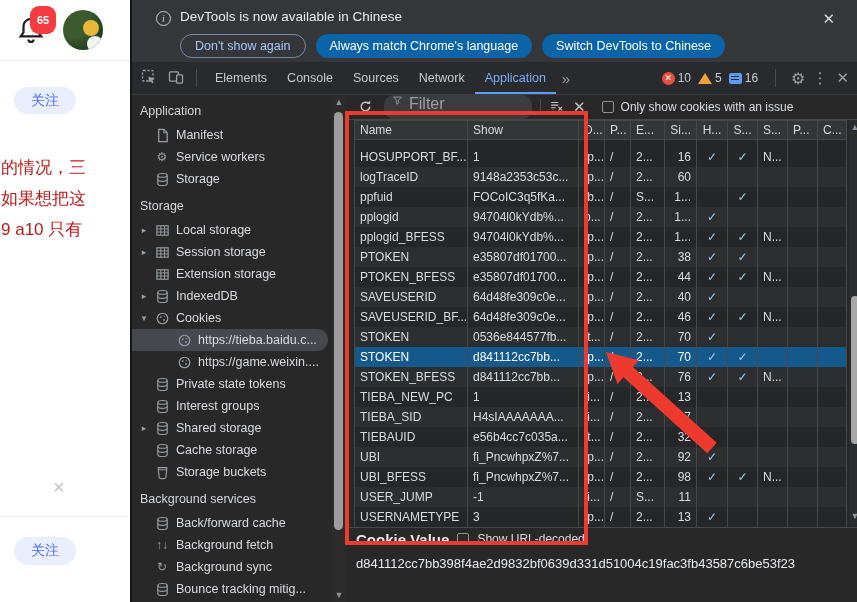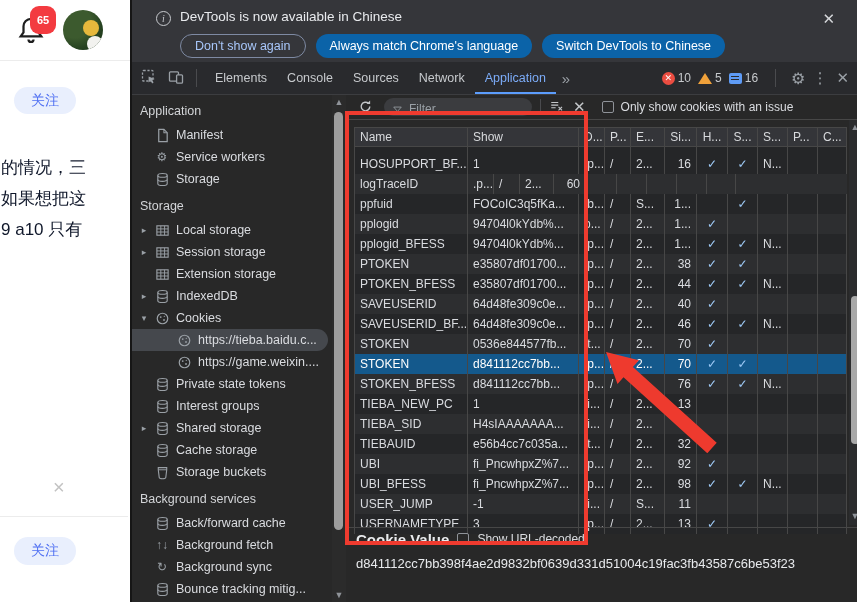--- a/index.html
+++ b/index.html
@@ -17,21 +17,21 @@
   .avatar { position:absolute; left:63px; top:10px; width:40px; height:40px; border-radius:50%;
             background:radial-gradient(circle at 30% 30%, #3c5a2e 0 40%, #24401f 70%, #182d15 100%); overflow:hidden; }
   .avatar:before { content:""; position:absolute; left:20px; top:10px; width:16px; height:16px;
                    border-radius:50%; background:#e6b83c; }
   .avatar:after { content:""; position:absolute; left:24px; top:26px; width:16px; height:16px;
                   border-radius:50%; background:#f2f2ef; }
   .page-divider1 { position:absolute; left:0; top:60px; width:130px; height:1px; background:#ececec; }
   .follow-top { position:absolute; left:14px; top:87px; width:62px; height:27px; border-radius:14px;
                 background:#e9effd; color:#4e6ef2; font-size:14px; display:flex; align-items:center;
                 justify-content:center; }
-  .zh-text { position:absolute; left:1px; top:152px; width:129px; color:#0f172a; font-size:17px;
+  .zh-text { position:absolute; left:1px; top:152px; width:129px; color:#b91c1c; font-size:17px;
              line-height:31px; white-space:nowrap; overflow:hidden; }
   .close-x { position:absolute; left:53px; top:476px; color:#c2c2c2; font-size:20px; }
   .page-divider2 { position:absolute; left:0; top:516px; width:128px; height:1px; background:#ececec; }
   .follow-bottom { position:absolute; left:14px; top:537px; width:62px; height:28px; border-radius:15px;
                 background:#e9effd; color:#4e6ef2; font-size:14px; display:flex; align-items:center;
                 justify-content:center; }
 
   
   .devtools { position:absolute; left:130px; top:0; width:727px; height:602px; background:#282828;
               border-left:2px solid #161616; color:#dadce0; }
@@ -86,32 +86,32 @@
   
   .side-scroll { position:absolute; left:200px; top:0; width:14px; height:507px; background:#2b2b2b; }
   .side-scroll .thumb { position:absolute; left:2px; top:17px; width:9px; height:418px; background:#9d9d9d; border-radius:5px; }
   .sarrow { position:absolute; left:0; width:14px; text-align:center; color:#8f9399; font-size:9px; }
 
   
   .panel { position:absolute; left:214px; top:0; width:513px; height:507px; }
   .ctoolbar { position:relative; height:25px; display:flex; align-items:center; border-bottom:1px solid #474747; }
   .refresh-btn { margin-left:12px; width:16px; height:16px; color:#c3c6c9; }
   .refresh-btn svg { width:15px; height:15px; }
-  .filter-pill { margin-left:10px; width:148px; height:18px; border-radius:10px; background:#3b3c3f;
-                 display:flex; align-items:flex-end; padding:0 8px; color:#9aa0a6; font-size:12px; gap:6px; }
+  .filter-pill { margin-left:10px; width:148px; height:24px; border-radius:10px; background:#3b3c3f;
+                 display:flex; align-items:flex-start; padding:0 8px; color:#9aa0a6; font-size:16px; gap:6px; }
   .filter-pill svg { width:11px; height:11px; }
   .ct-sep { width:1px; height:16px; background:#4a4b4e; margin:0 8px; }
   .ct-ic { width:18px; height:16px; color:#c3c6c9; margin-right:6px; }
   .ct-ic svg { width:15px; height:14px; }
   .ct-x { color:#c3c6c9; font-size:15px; margin-right:10px; }
   .cb { width:12px; height:12px; border:1.5px solid #8f9399; border-radius:2px; flex:0 0 12px; }
   .issue-label { margin-left:7px; font-size:12px; color:#dadce0; white-space:nowrap; }
 
   
-  .tablewrap { position:absolute; left:8px; top:25px; width:493px;margin-top:7px; }
+  .tablewrap { position:absolute; left:8px; top:25px; width:493px; }
   .tr { display:flex; height:20px; align-items:center; }
   .tr.head { background:#343539; border-top:1px solid #474747; border-bottom:1px solid #474747; color:#d8dadd; }
   .tr.partial { height:7px; }
   .tr.alt { background:#2d2e30; }
   .tr:not(.alt):not(.head) { background:#252628; }
   .tr.selected { background:#14598c !important; color:#fff; }
   .td { height:100%; border-right:1px solid #474747; padding:0 5px; font-size:12px; display:flex;
         align-items:center; white-space:nowrap; overflow:hidden; }
   .td.c0 { width:114px; border-left:1px solid #474747; }
   .td.c1 { width:111px; } .td.c2 { width:26px; } .td.c3 { width:26px; } .td.c4 { width:34px; }
@@ -489,20 +489,21 @@
                 <div class="td c4">2...</div>
                 <div class="td c5">16</div>
                 <div class="td c6 chkmark">✓</div>
                 <div class="td c7 chkmark">✓</div>
                 <div class="td c8">N...</div>
                 <div class="td c9"></div>
                 <div class="td c10"></div>
               </div>
               <div class="tr alt">
                 <div class="td c0">logTraceID</div>
+                <div class="td c1">9148a2353c53c...</div>
                 <div class="td c2">.p...</div>
                 <div class="td c3">/</div>
                 <div class="td c4">2...</div>
                 <div class="td c5">60</div>
                 <div class="td c6"></div>
                 <div class="td c7"></div>
                 <div class="td c8"></div>
                 <div class="td c9"></div>
                 <div class="td c10"></div>
               </div>

